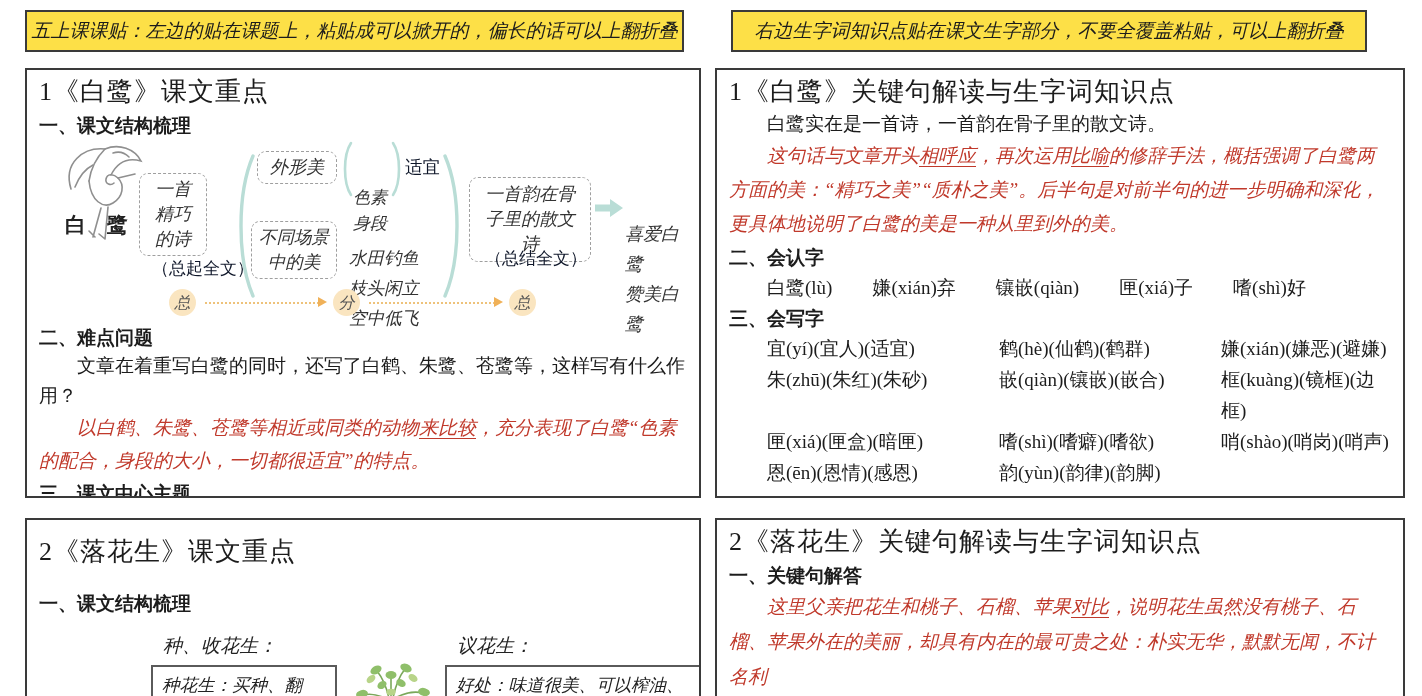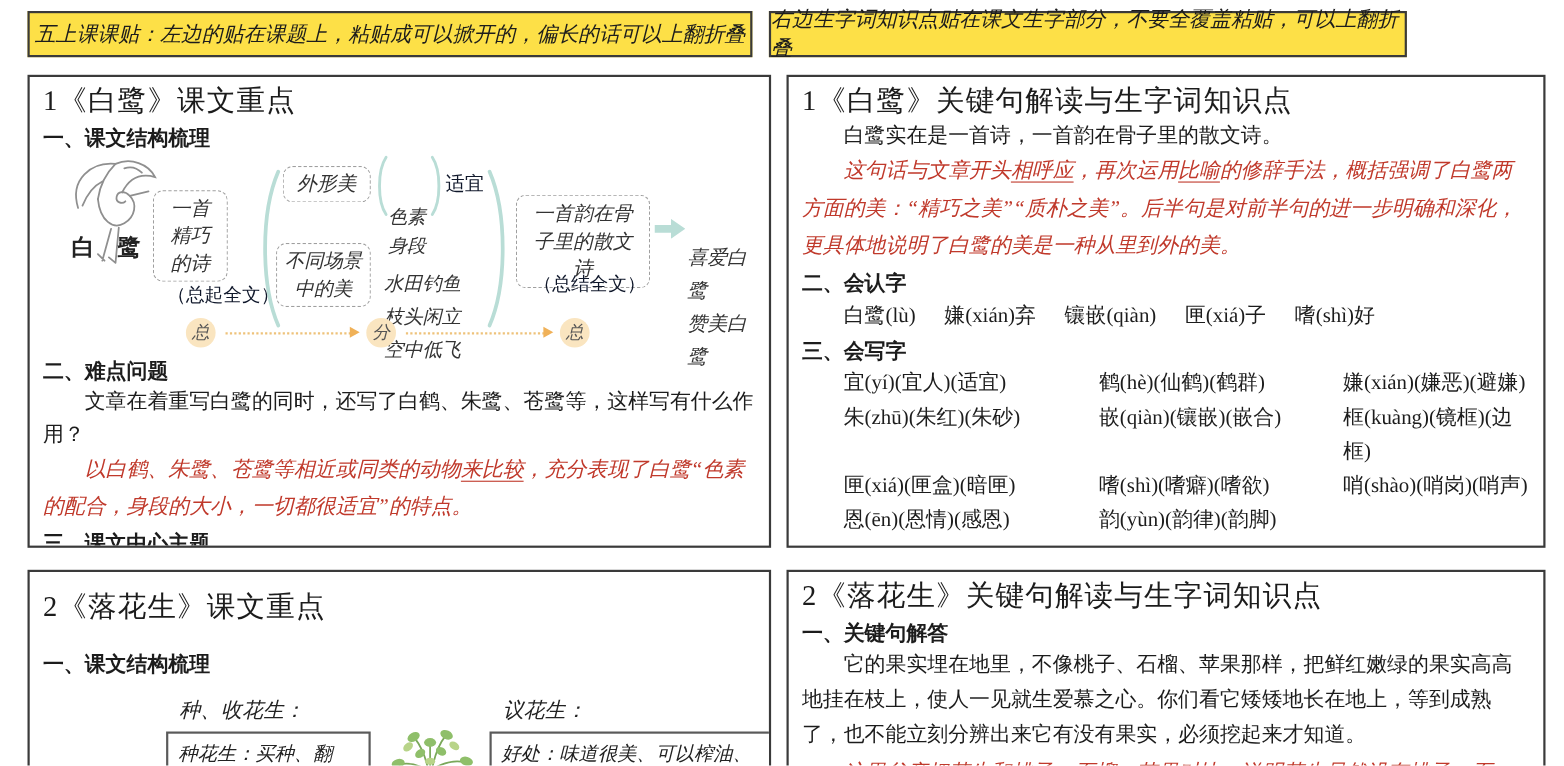--- a/index.html
+++ b/index.html
@@ -7,21 +7,21 @@
     width:1422px; height:696px; position:relative; overflow:hidden;
     background:#ffffff; color:#1c1c1c;
     font-family:"Liberation Serif","DejaVu Serif",serif;
   }
   .notebox {
     position:absolute; top:10px; height:42px; border:2px solid #3a3a3a;
     display:flex; align-items:center; justify-content:center;
     font-size:19px; background:#fde047;font-style:italic;
   }
   #note-left  { left:25px;  width:659px; }
-  #note-right { left:699px; width:580px; }
+  #note-right { left:731px; width:636px; }
 
   .panel {
     position:absolute; border:2px solid #3a3a3a; background:#fff;
     padding:0 12px; overflow:hidden;
   }
   #p1 { left:25px;  top:68px;  width:676px; height:430px; }
   #p2 { left:715px; top:68px;  width:690px; height:430px; }
   #p3 { left:25px;  top:518px; width:676px; height:262px; }
   #p4 { left:715px; top:518px; width:690px; height:262px; }
 
@@ -51,21 +51,21 @@
     background:#fae5c0; color:#555; font-size:16px; font-style:italic;
     text-align:center; line-height:27px; top:148px;
   }
   .dotarrow { position:absolute; top:161px; border-top:2.4px dotted #eec27a; }
   .dotarrow::after {
     content:""; position:absolute; right:-4px; top:-7px;
     border-left:9px solid #f0b158; border-top:5.5px solid transparent; border-bottom:5.5px solid transparent;
   }
 
   
-  .renzi { display:flex; gap:26px; margin:2px 0 0 38px; font-size:19px; line-height:29px; }
+  .renzi { display:flex; gap:40px; margin:2px 0 0 38px; font-size:19px; line-height:29px; }
   .xiezi { display:grid; grid-template-columns:232px 222px 1fr; margin:1px 0 0 38px; font-size:19px; line-height:31px; }
 
   
   .struct-row { display:flex; margin-left:112px; margin-top:16px; gap:10px; align-items:flex-start; }
   .plant-label { font-size:19px; font-style:italic; color:#222; margin:0 0 6px 12px; }
   .plant-box {
     border:2px solid #5a5a5a; padding:4px 9px; font-size:17.5px;
     font-style:italic; line-height:28px; color:#222; background:#fff;
   }
   .pb-left  { width:186px; }
@@ -233,15 +233,14 @@
         <span style="display:block;">好处：味道很美、可以榨油、</span>
 
       </div>
     </div>
   </div>
 </div>
 
 <div class="panel" id="p4">
   <div class="ptitle">2《落花生》关键句解读与生字词知识点</div>
   <div class="h">一、关键句解答</div>
-  <div class="para" style="line-height:32px;">它的果实埋在地里，不像桃子、石榴、苹果那样，把鲜红嫩绿的果实高高地挂在枝上，使人一见就生爱慕之心。你们看它矮矮地长在地上，等到成熟了，也不能立刻分辨出来它有没有果实，必须挖起来才知道。</div>
   <div class="redp rich" style="line-height:35px;"><span>这里父亲把花生和桃子、石榴、苹果</span><span class="u">对比</span><span>，说明花生虽然没有桃子、石榴、苹果外在的美丽，却具有内在的最可贵之处：朴实无华，默默无闻，不计名利</span></div>
 </div>
 
 </body></html>

